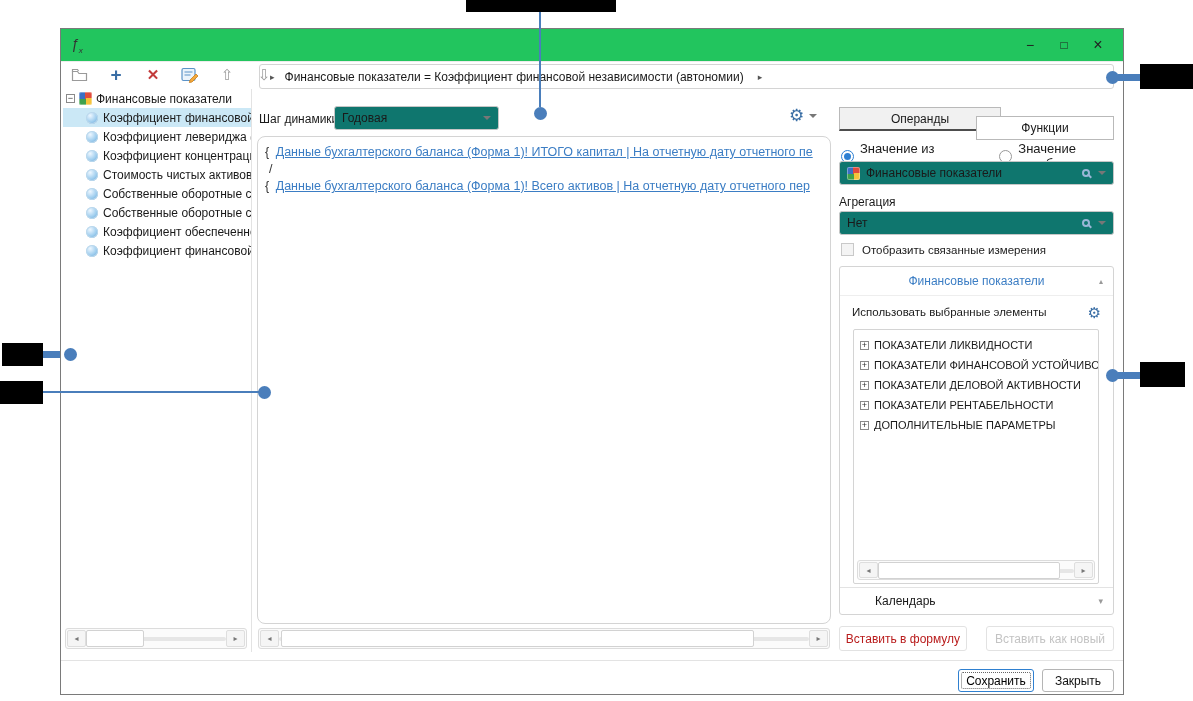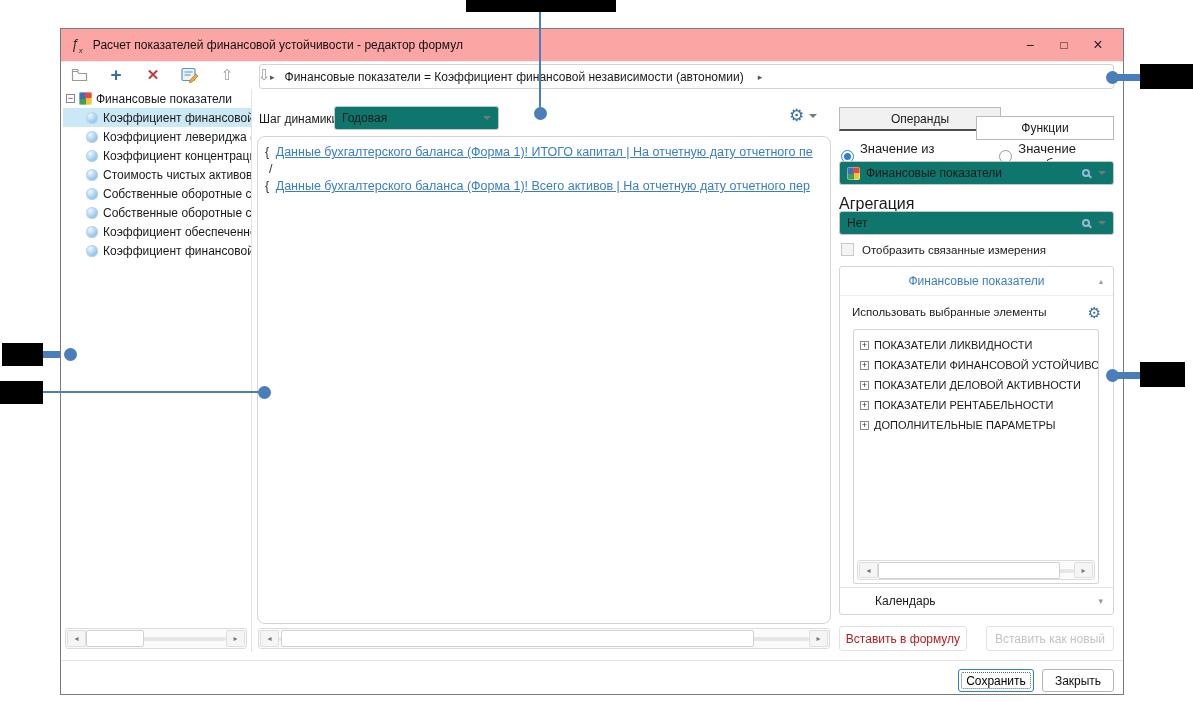--- a/index.html
+++ b/index.html
@@ -8,21 +8,21 @@
 
   
   .ann-box{position:absolute;background:#000;z-index:12;}
   .ann-line{position:absolute;background:#4a7ebb;z-index:11;}
   .ann-dot{position:absolute;width:13px;height:13px;border-radius:50%;background:#4a7ebb;z-index:11;}
 
   
   .window{position:absolute;left:60px;top:28px;width:1064px;height:667px;background:#fff;
           border:1px solid #7a7a7a;box-sizing:border-box;}
   .titlebar{position:absolute;left:0;top:0;right:0;height:32px;display:flex;align-items:center;
-            border-bottom:1px solid #ececec;background:#fca5a5;}
+            border-bottom:1px solid #ececec;background:#22c55e;}
   .fx-icon{margin-left:10px;font-style:italic;font-size:14px;color:#333;}
   .fx-icon sub{font-size:8px;}
   .win-title{margin-left:10px;font-size:12px;color:#111;}
   .win-controls{position:absolute;right:8px;top:0;height:32px;display:flex;align-items:center;}
   .win-btn{width:34px;height:28px;display:flex;align-items:center;justify-content:center;color:#222;cursor:default;}
   .win-btn.min{font-size:14px}.win-btn.max{font-size:12px}.win-btn.cls{font-size:16px}
 
   
   .toolbar{position:absolute;left:6px;top:34px;height:24px;display:flex;align-items:center;gap:13px;}
   .tb-btn{width:24px;height:22px;display:flex;align-items:center;justify-content:center;}
@@ -88,21 +88,21 @@
   .tab.active{background:#f1f1f1;border-bottom:2px solid #4d4d4d;}
   .radio-row{position:absolute;left:2px;top:34px;width:273px;display:flex;align-items:center;font-size:13px;gap:6px;}
   .radio{width:13px;height:13px;box-sizing:border-box;border-radius:50%;border:1px solid #999;background:#fff;position:relative;flex:none;}
   .radio.checked{border-color:#2d7fd3;}
   .radio.checked::after{content:"";position:absolute;inset:2px;border-radius:50%;background:#2d7fd3;}
   .radio2{margin-left:18px;}
   .sel-source{position:absolute;left:0;top:54px;width:275px;height:24px;}
   .mag-icon{width:8px;height:8px;box-sizing:border-box;border:2px solid #9ab6d6;border-radius:50%;position:relative;flex:none;}
   .mag-icon::after{content:"";position:absolute;width:5px;height:2px;background:#9ab6d6;transform:rotate(45deg);right:-4px;bottom:-2px;}
   .sel-right{margin-left:auto;display:flex;align-items:center;gap:8px;}
-  .agg-label{position:absolute;left:0;top:88px;font-size:16px;}
+  .agg-label{position:absolute;left:0;top:88px;font-size:12px;}
   .sel-agg{position:absolute;left:0;top:104px;width:275px;height:24px;}
   .chk-row{position:absolute;left:2px;top:136px;display:flex;align-items:center;gap:8px;font-size:11.5px;}
   .checkbox{width:13px;height:13px;box-sizing:border-box;border:1px solid #c9c9c9;background:#f4f4f4;flex:none;}
 
   .section{position:absolute;left:0;top:159px;width:275px;height:349px;box-sizing:border-box;
            border:1px solid #d4d4d4;border-radius:3px;background:#fff;}
   .section-header{height:28px;display:flex;align-items:center;justify-content:center;position:relative;
                   border-bottom:1px solid #eee;font-size:12px;color:#3b7dc4;}
   .sec-collapse{position:absolute;right:10px;color:#999;font-size:8px;}
   .use-row{height:26px;display:flex;align-items:center;padding:3px 12px 0 12px;font-size:11.5px;}
@@ -147,21 +147,20 @@
   <div class="ann-box" style="left:1140px;top:64px;width:53px;height:25px;"></div>
 
   <div class="ann-dot" style="left:1106px;top:369px;"></div>
   <div class="ann-line" style="left:1118px;top:372px;width:22px;height:7px;"></div>
   <div class="ann-box" style="left:1140px;top:362px;width:45px;height:25px;"></div>
 
   <div class="window">
 
     <div class="titlebar">
       <span class="fx-icon">ƒ<sub>x</sub></span>
-      <span class="win-title">Расчет показателей финансовой устойчивости - редактор формул</span>
       <div class="win-controls">
         <span class="win-btn min">−</span>
         <span class="win-btn max">□</span>
         <span class="win-btn cls">×</span>
       </div>
     </div>
 
     <div class="toolbar">
       <span class="tb-btn">
         <svg width="17" height="14" viewBox="0 0 17 14">

